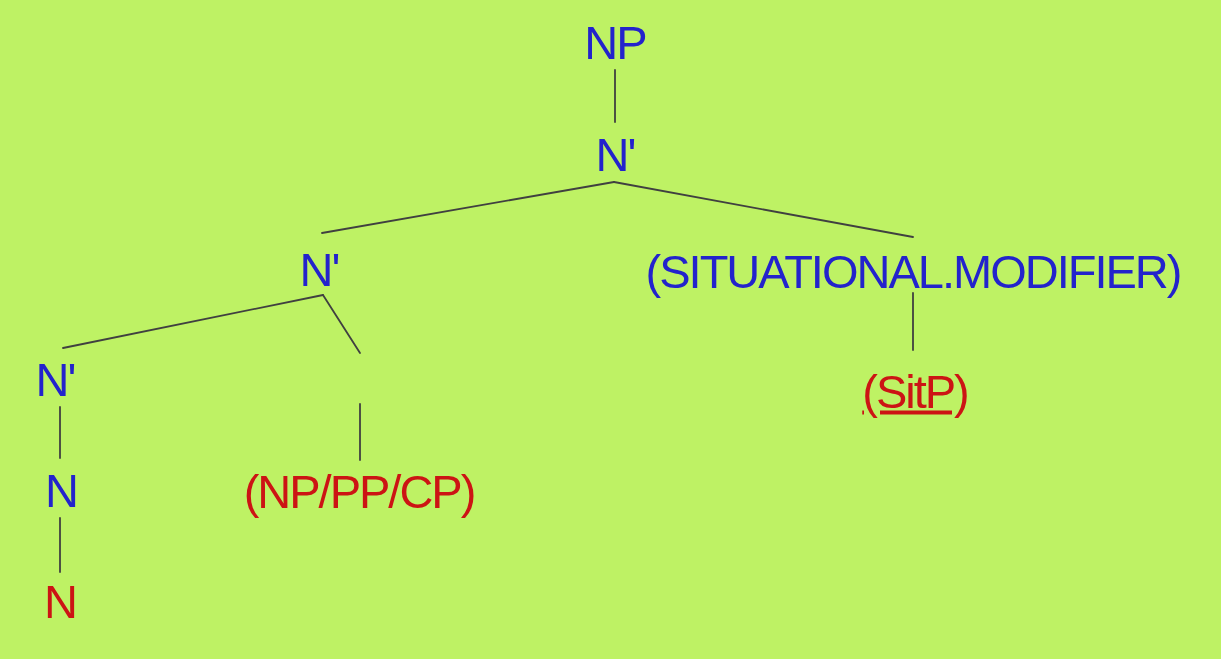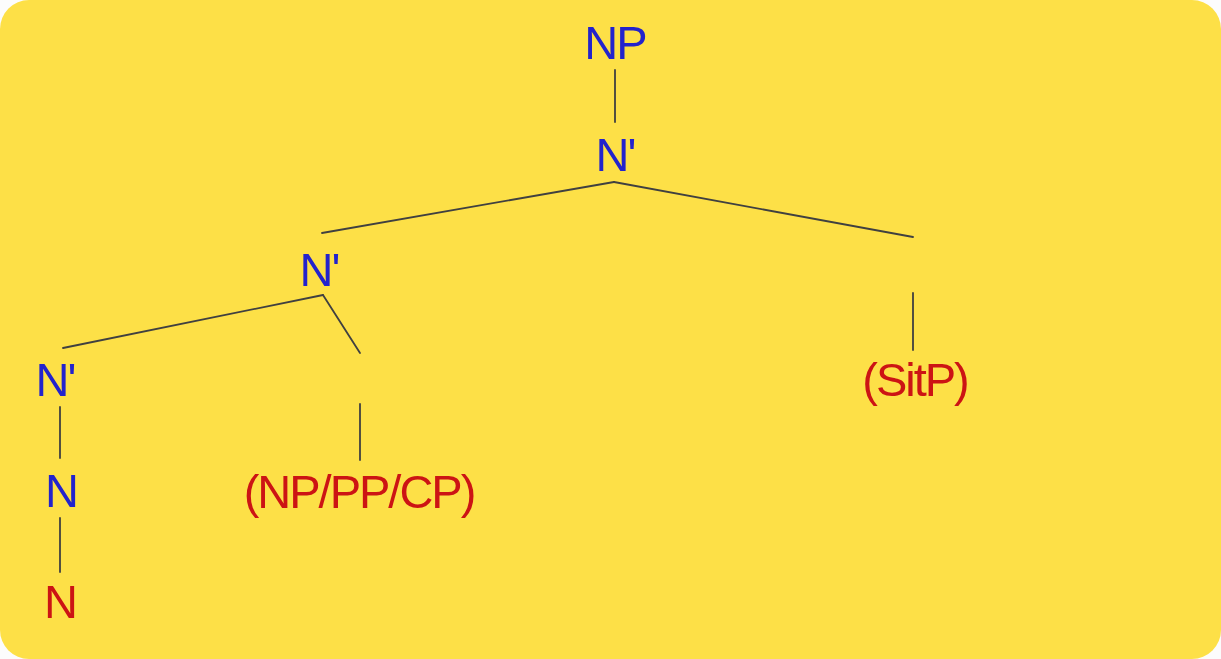--- a/index.html
+++ b/index.html
@@ -4,24 +4,23 @@
 <style>
   html, body {
     margin: 0;
     padding: 0;
     background: #fcfcfc;
   }
   .canvas {
     position: relative;
     width: 1221px;
     height: 659px;
-    background: #fde047;
+    background: #bef264;
     overflow: hidden;
     font-family: "Liberation Sans", "DejaVu Sans", sans-serif;
-    border-radius: 29px;
   }
   .edges {
     position: absolute;
     left: 0;
     top: 0;
     width: 1221px;
     height: 659px;
   }
   .edges line {
     stroke: #404040;
@@ -53,19 +52,20 @@
     <line x1="323" y1="295" x2="360" y2="353"></line>
     <line x1="913" y1="293" x2="913" y2="350"></line>
     <line x1="60" y1="407" x2="60" y2="458"></line>
     <line x1="360" y1="404" x2="360" y2="460"></line>
     <line x1="60" y1="518" x2="60" y2="572"></line>
   </svg>
 
   <div class="node cat" style="left:615px; top:42px;">NP</div>
   <div class="node cat" style="left:615px; top:154px;">N'</div>
   <div class="node cat" style="left:319px; top:269px;">N'</div>
+  <div class="node cat" style="left:913px; top:271px;">(SITUATIONAL.MODIFIER)</div>
   <div class="node cat" style="left:55px;  top:379px;">N'</div>
-  <div class="node phrase" style="left:915px; top:379px;">(SitP)</div>
+  <div class="node phrase" style="left:915px; top:391px;text-decoration:underline;">(SitP)</div>
   <div class="node phrase" style="left:359px; top:491px;">(NP/PP/CP)</div>
   <div class="node cat" style="left:61px;  top:490px;">N</div>
   <div class="node phrase" style="left:60px;  top:601px;">N</div>
 
 </div>
 
 </body></html>

